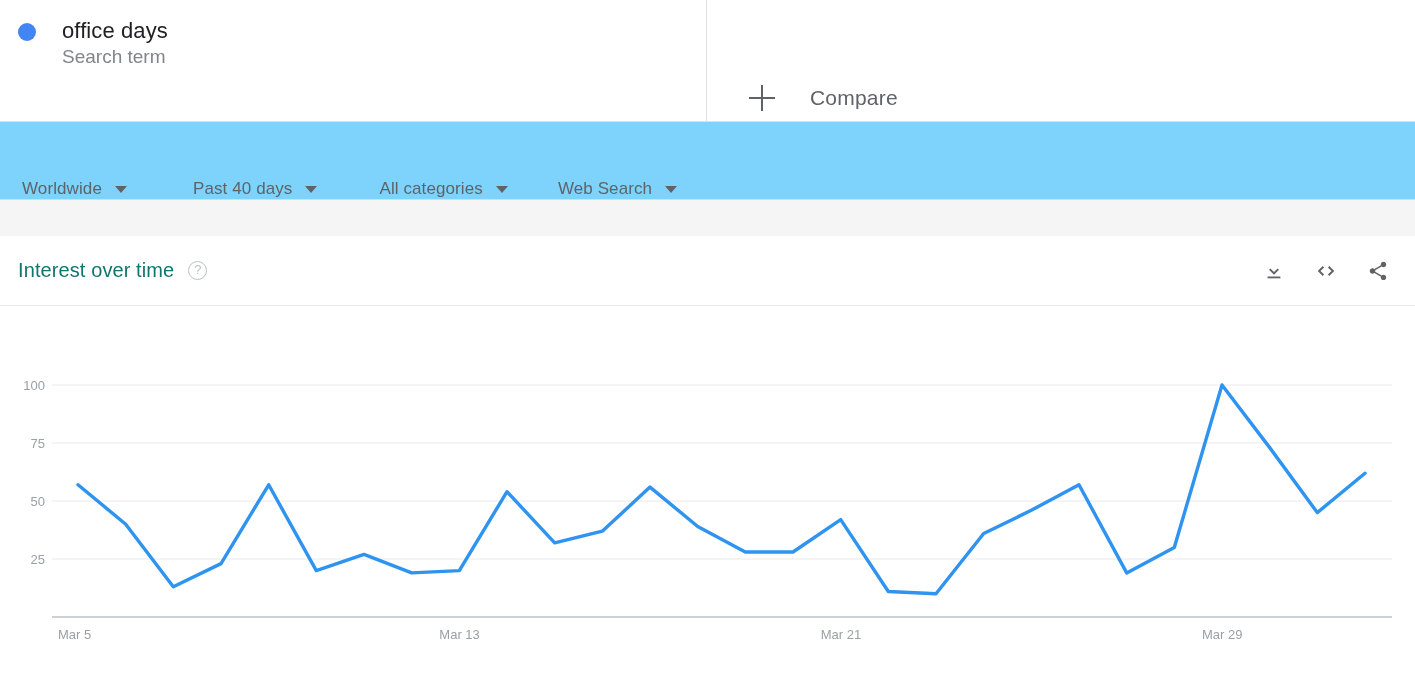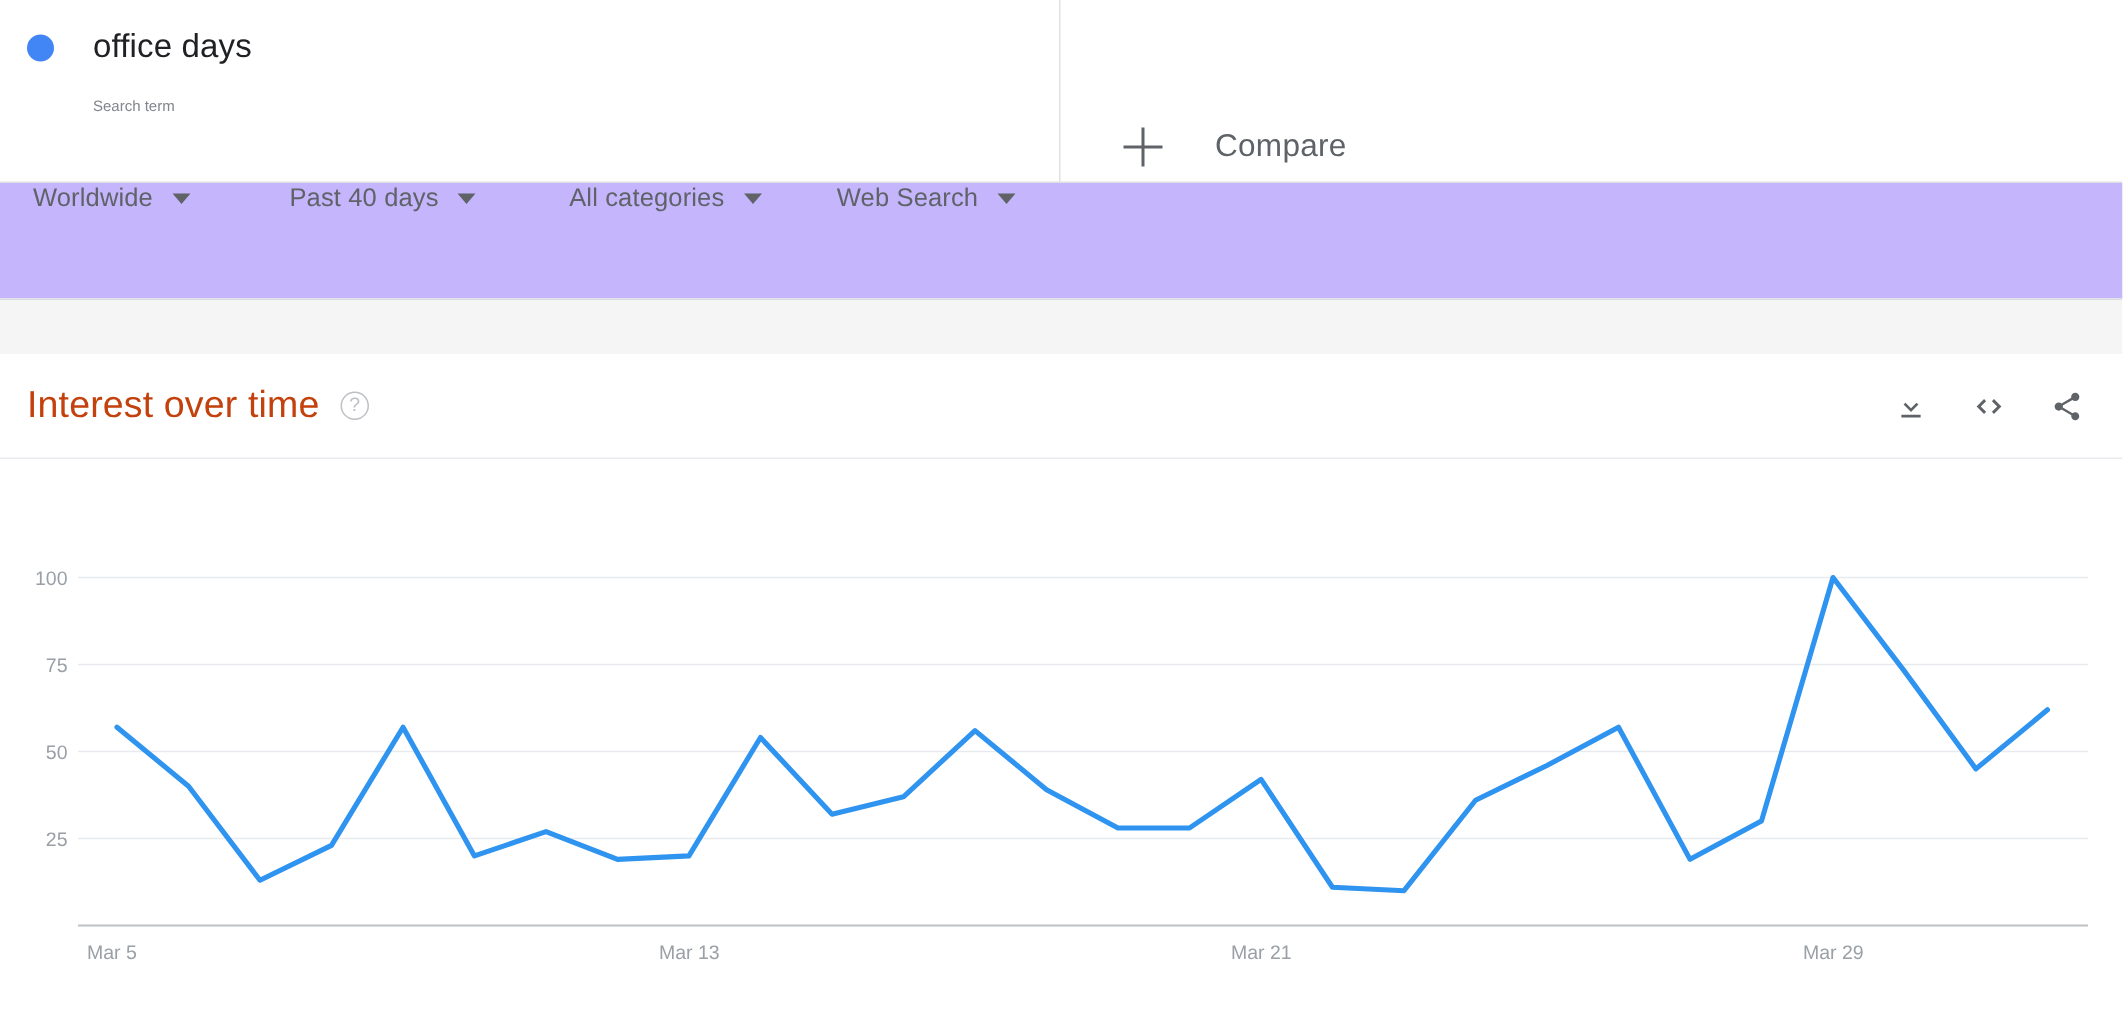--- a/index.html
+++ b/index.html
@@ -38,24 +38,24 @@
   }
   .term-texts { margin-left: 26px; }
   .term-title {
     font-size: 22px;
     line-height: 30px;
     color: #202124;
     font-weight: 400;
     letter-spacing: .1px;
   }
   .term-sub {
-    font-size: 10px;
+    font-size: 19px;
     line-height: 22px;
     color: #80868b;
-    margin-top: 15px;
+    margin-top: 0;
   }
   .compare-cell {
     flex: 1;
     display: flex;
     align-items: center;
     padding: 32px 0 0 42px;
     margin-top: 42px;
   }
   .compare-btn {
     display: flex;
@@ -83,23 +83,23 @@
     font-size: 21px;
     color: #5f6368;
     margin-left: 35px;
     letter-spacing: .2px;
   }
 
   
   .filter-bar {
     height: 77px;
     display: flex;
-    align-items: flex-start;
+    align-items: flex-end;
     padding-left: 22px;
-    background: #c4b5fd;
+    background: #7dd3fc;
   }
   .filter {
     display: flex;
     align-items: center;
     cursor: pointer;
     margin-right: 0;
     background: none;
     border: none;
     font-family: inherit;
     padding: 0;
@@ -131,22 +131,22 @@
   
   .card { background: #ffffff; }
   .card-header {
     height: 70px;
     display: flex;
     align-items: center;
     padding: 0 24px 0 18px;
     border-bottom: 1px solid #e8eaed;
   }
   .card-title {
-    font-size: 25px;
-    color: #c2410c;
+    font-size: 20px;
+    color: #0f766e;
     letter-spacing: .1px;
   }
   .help-icon {
     width: 19px; height: 19px;
     border: 1.6px solid #bdc1c6;
     border-radius: 50%;
     margin-left: 14px;
     color: #bdc1c6;
     font-size: 13px;
     line-height: 16px;

